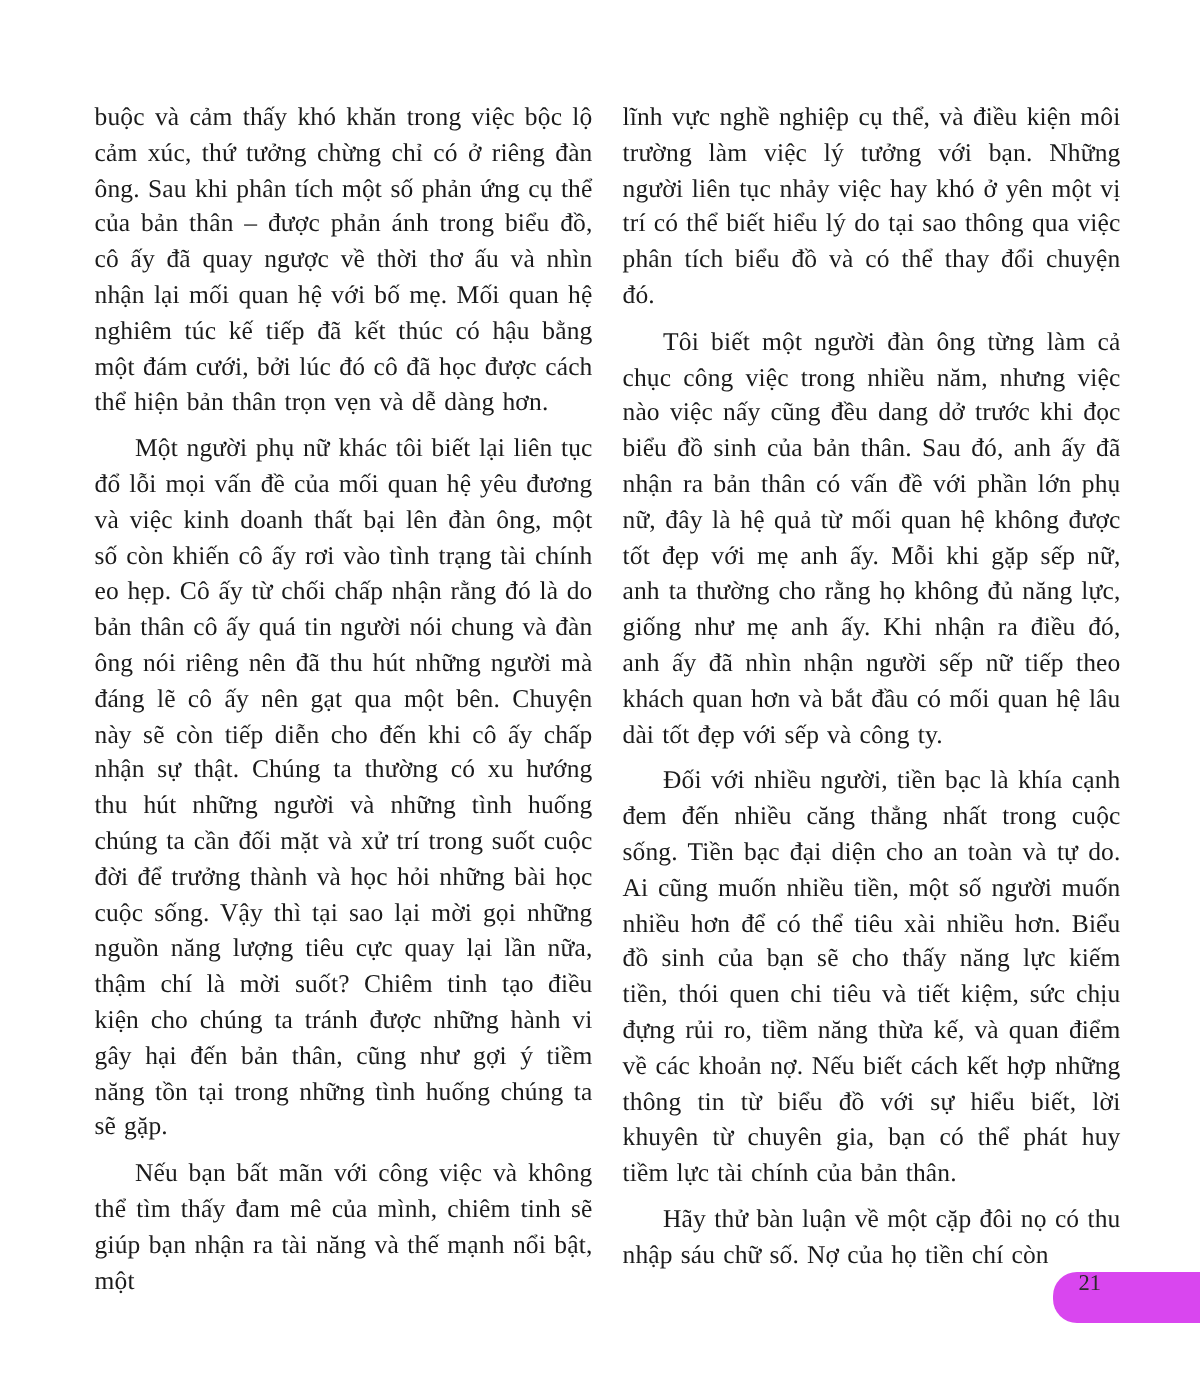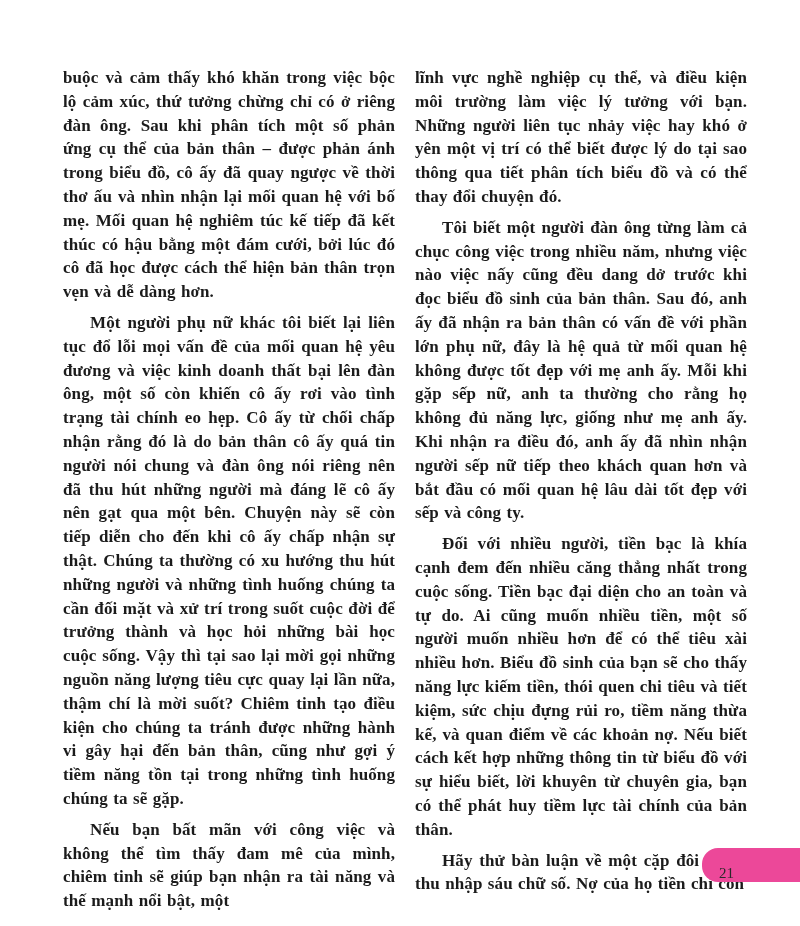--- a/index.html
+++ b/index.html
@@ -15,21 +15,20 @@
     overflow: hidden;
     font-family: "Liberation Serif", "DejaVu Serif", serif;
   }
   .columns {
     position: absolute;
     left: 63px;
     top: 66px;
     width: 684px;
     display: flex;
     gap: 20px;
-    font-weight: bold;
   }
   .column {
     width: 332px;
     flex: 0 0 332px;
   }
   .column p {
     margin: 0 0 7px 0;
     font-size: 17px;
     line-height: 23.8px;
     text-align: justify;
@@ -39,24 +38,24 @@
   }
   .column p.indent {
     text-indent: 27px;
   }
   .page-tab {
     position: absolute;
     right: 0;
     bottom: 44px;
     width: 98px;
     height: 34px;
-    background: #ec4899;
+    background: #d946ef;
     border-radius: 16px 0 0 16px;
     display: flex;
-    align-items: flex-end;
+    align-items: flex-start;
     box-sizing: border-box;
     padding-left: 17px;
   }
   .page-number {
     font-family: "Liberation Serif", "DejaVu Serif", serif;
     font-size: 15px;
     color: #2a2a2a;
   }
 </style>
 </head>
@@ -66,21 +65,21 @@
 
   <div class="columns">
 
     <div class="column">
       <p>buộc và cảm thấy khó khăn trong việc bộc lộ cảm xúc, thứ tưởng chừng chỉ có ở riêng đàn ông. Sau khi phân tích một số phản ứng cụ thể của bản thân – được phản ánh trong biểu đồ, cô ấy đã quay ngược về thời thơ ấu và nhìn nhận lại mối quan hệ với bố mẹ. Mối quan hệ nghiêm túc kế tiếp đã kết thúc có hậu bằng một đám cưới, bởi lúc đó cô đã học được cách thể hiện bản thân trọn vẹn và dễ dàng hơn.</p>
       <p class="indent">Một người phụ nữ khác tôi biết lại liên tục đổ lỗi mọi vấn đề của mối quan hệ yêu đương và việc kinh doanh thất bại lên đàn ông, một số còn khiến cô ấy rơi vào tình trạng tài chính eo hẹp. Cô ấy từ chối chấp nhận rằng đó là do bản thân cô ấy quá tin người nói chung và đàn ông nói riêng nên đã thu hút những người mà đáng lẽ cô ấy nên gạt qua một bên. Chuyện này sẽ còn tiếp diễn cho đến khi cô ấy chấp nhận sự thật. Chúng ta thường có xu hướng thu hút những người và những tình huống chúng ta cần đối mặt và xử trí trong suốt cuộc đời để trưởng thành và học hỏi những bài học cuộc sống. Vậy thì tại sao lại mời gọi những nguồn năng lượng tiêu cực quay lại lần nữa, thậm chí là mời suốt? Chiêm tinh tạo điều kiện cho chúng ta tránh được những hành vi gây hại đến bản thân, cũng như gợi ý tiềm năng tồn tại trong những tình huống chúng ta sẽ gặp.</p>
       <p class="indent">Nếu bạn bất mãn với công việc và không thể tìm thấy đam mê của mình, chiêm tinh sẽ giúp bạn nhận ra tài năng và thế mạnh nổi bật, một</p>
     </div>
 
     <div class="column">
-      <p>lĩnh vực nghề nghiệp cụ thể, và điều kiện môi trường làm việc lý tưởng với bạn. Những người liên tục nhảy việc hay khó ở yên một vị trí có thể biết được lý do tại sao thông qua tiết phân tích biểu đồ và có thể thay đổi chuyện đó.</p>
+      <p>lĩnh vực nghề nghiệp cụ thể, và điều kiện môi trường làm việc lý tưởng với bạn. Những người liên tục nhảy việc hay khó ở yên một vị trí có thể biết hiểu lý do tại sao thông qua việc phân tích biểu đồ và có thể thay đổi chuyện đó.</p>
       <p class="indent">Tôi biết một người đàn ông từng làm cả chục công việc trong nhiều năm, nhưng việc nào việc nấy cũng đều dang dở trước khi đọc biểu đồ sinh của bản thân. Sau đó, anh ấy đã nhận ra bản thân có vấn đề với phần lớn phụ nữ, đây là hệ quả từ mối quan hệ không được tốt đẹp với mẹ anh ấy. Mỗi khi gặp sếp nữ, anh ta thường cho rằng họ không đủ năng lực, giống như mẹ anh ấy. Khi nhận ra điều đó, anh ấy đã nhìn nhận người sếp nữ tiếp theo khách quan hơn và bắt đầu có mối quan hệ lâu dài tốt đẹp với sếp và công ty.</p>
       <p class="indent">Đối với nhiều người, tiền bạc là khía cạnh đem đến nhiều căng thẳng nhất trong cuộc sống. Tiền bạc đại diện cho an toàn và tự do. Ai cũng muốn nhiều tiền, một số người muốn nhiều hơn để có thể tiêu xài nhiều hơn. Biểu đồ sinh của bạn sẽ cho thấy năng lực kiếm tiền, thói quen chi tiêu và tiết kiệm, sức chịu đựng rủi ro, tiềm năng thừa kế, và quan điểm về các khoản nợ. Nếu biết cách kết hợp những thông tin từ biểu đồ với sự hiểu biết, lời khuyên từ chuyên gia, bạn có thể phát huy tiềm lực tài chính của bản thân.</p>
       <p class="indent">Hãy thử bàn luận về một cặp đôi nọ có thu nhập sáu chữ số. Nợ của họ tiền chí còn</p>
     </div>
 
   </div>
 
   <div class="page-tab">
     <span class="page-number">21</span>
   </div>

